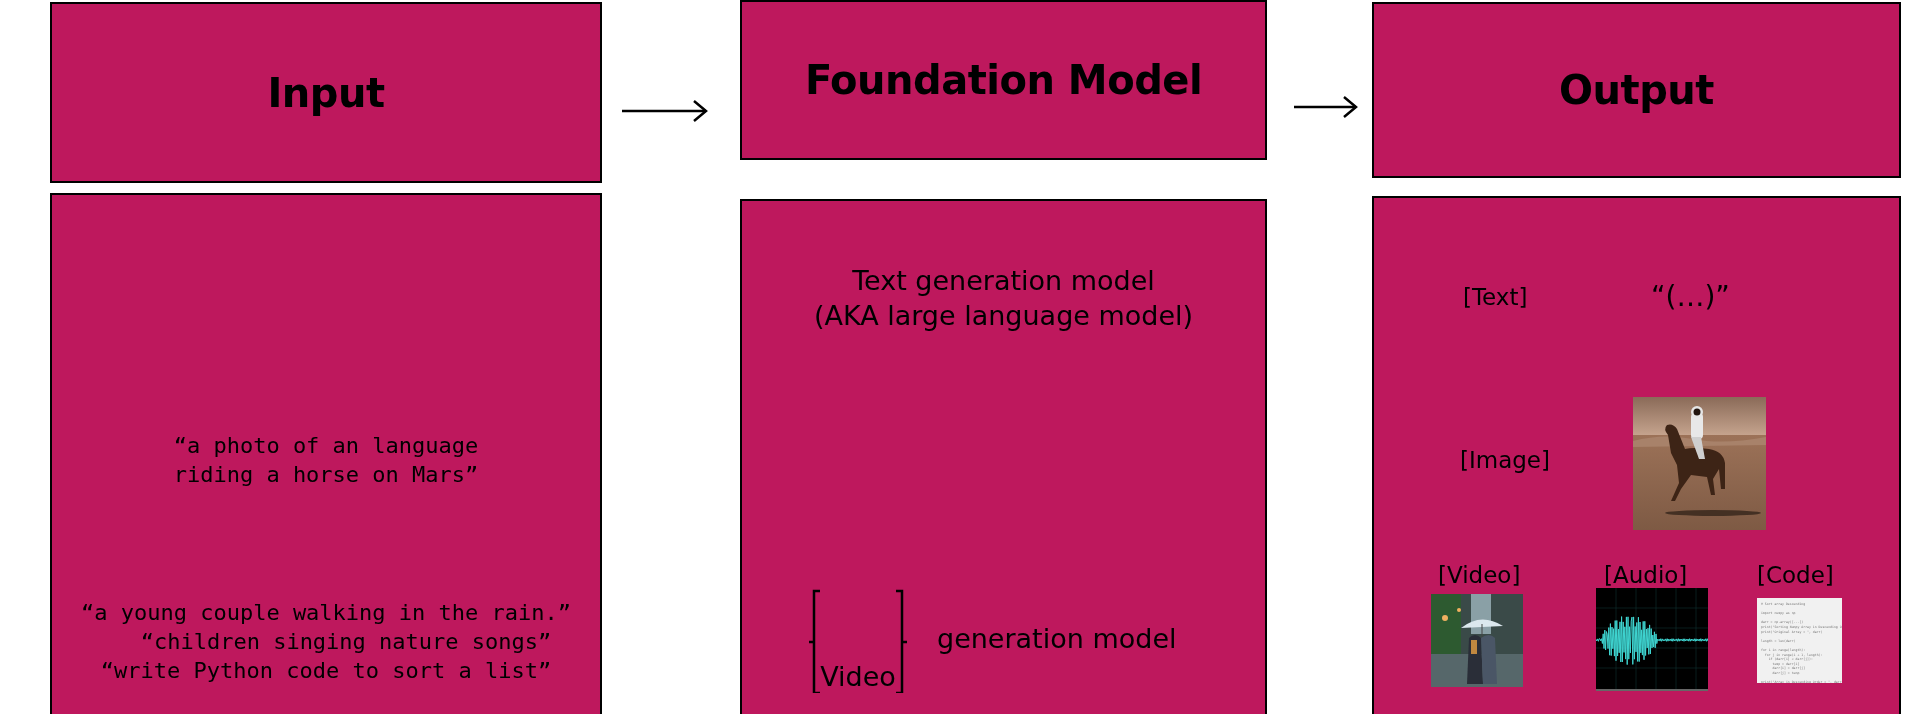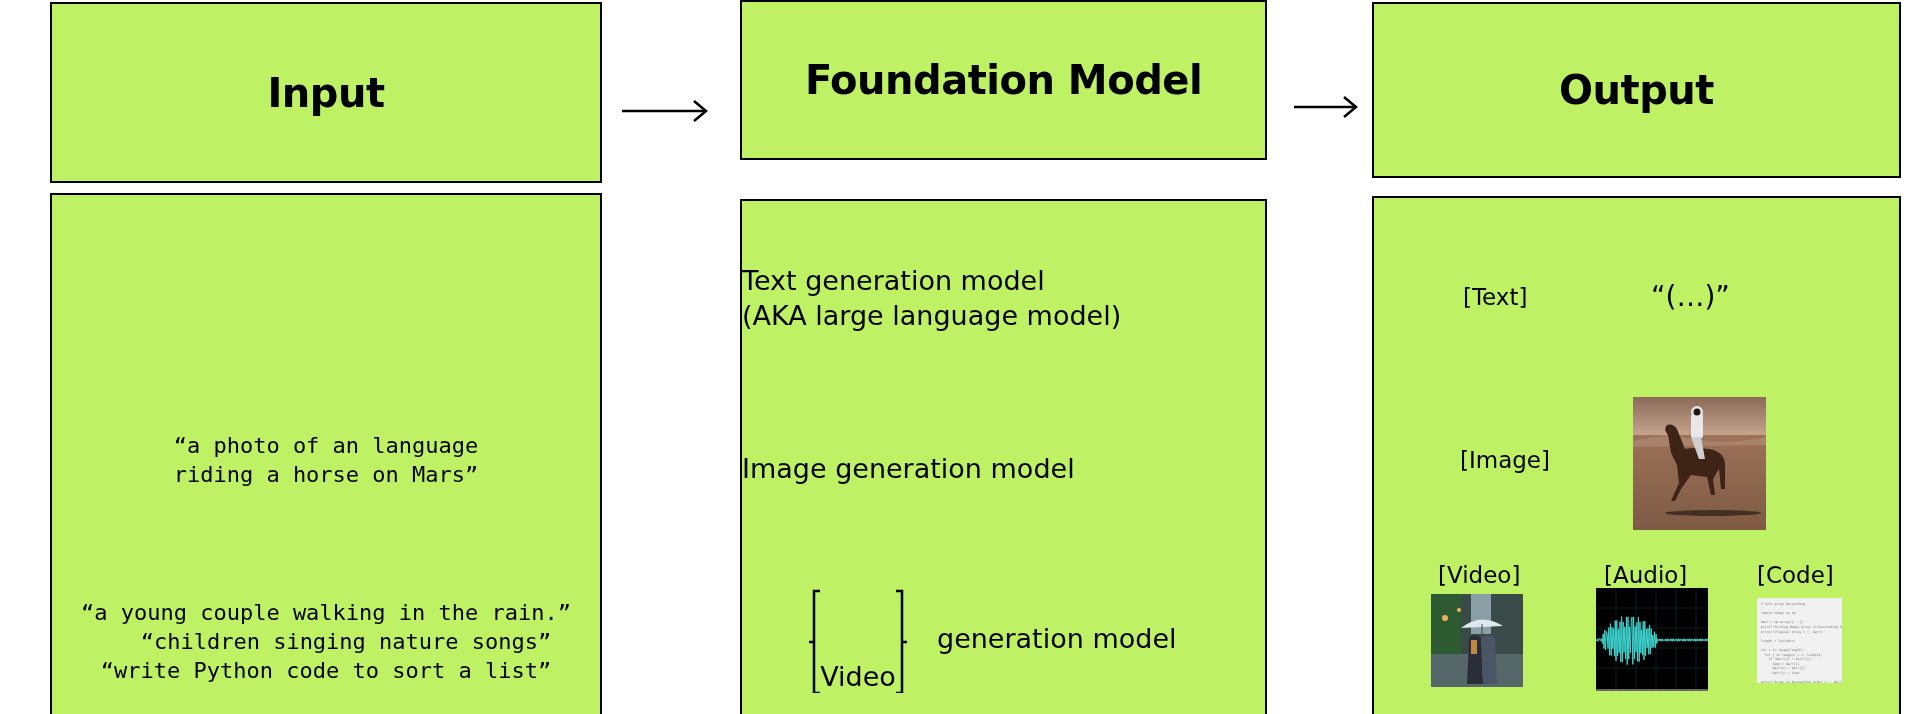--- a/index.html
+++ b/index.html
@@ -1,24 +1,24 @@
 <!DOCTYPE html>
 <html><head>
 <meta charset="utf-8">
 <style>
   html, body { margin: 0; padding: 0; background: #ffffff; }
   body { width: 1922px; height: 714px; position: relative; overflow: hidden;
          font-family: "DejaVu Sans", sans-serif; color: #000; }
-  .box { position: absolute; border: 2.5px solid #000; box-sizing: border-box; background: #bef264; }
+  .box { position: absolute; border: 2.5px solid #000; box-sizing: border-box; background: #be185d; }
   .hdr { display: flex; align-items: center; justify-content: center; }
   .hdr span { font-family: "DejaVu Sans", sans-serif; font-weight: bold; font-size: 40px; letter-spacing: -0.5px; }
   .arrow { position: absolute; height: 24px; }
   .mono { font-family: "DejaVu Sans Mono", "Liberation Mono", monospace; font-size: 22px; line-height: 29px; text-align: center; white-space: pre; position: absolute; left: 0; right: 0; }
   .sans { font-family: "DejaVu Sans", sans-serif; position: absolute; white-space: pre; }
-  .mid-txt { font-size: 27px; line-height: 36px; text-align: left; left: 0; right: 0; }
+  .mid-txt { font-size: 27px; line-height: 36px; text-align: center; left: 0; right: 0; }
   .out-lbl { font-size: 23px; }
   .thumb { position: absolute; overflow: hidden; }
   .bracket-wrap { position: absolute; left: 64px; top: 388px; width: 100px; height: 102px; }
   .bracket-wrap .items { position: absolute; left: 14px; top: 0; font-size: 27px; line-height: 35px; text-align: center; width: 76px; }
   .code-thumb { background: #f1f1f1; }
   .code-thumb div { font-family: "DejaVu Sans Mono", monospace; font-size: 3.2px; line-height: 4.6px; color: #777; white-space: pre; padding-left: 4px; }
 </style>
 </head>
 <body>
 
@@ -44,21 +44,20 @@
 </div>
 
 <svg class="arrow" style="left:1292px; top:95px; width:68px;" viewBox="0 0 68 24">
   <line x1="2" y1="12" x2="64" y2="12" stroke="#000" stroke-width="2.5"></line>
   <polyline points="52,2 64,12 52,22" fill="none" stroke="#000" stroke-width="2.5"></polyline>
 </svg>
 
 <div class="box" style="left:740px; top:199px; width:527px; height:517px;">
   <div class="sans mid-txt" style="top:62px;">Text generation model</div>
   <div class="sans mid-txt" style="top:97px;">(AKA large language model)</div>
-  <div class="sans mid-txt" style="top:250px;">Image generation model</div>
 
   <div class="bracket-wrap">
     <svg style="position:absolute; left:0; top:0;" width="16" height="104" viewBox="0 0 16 104">
       <polyline points="14,2 8,2 8,104 14,104" fill="none" stroke="#000" stroke-width="2.5"></polyline>
       <line x1="3" y1="53" x2="8" y2="53" stroke="#000" stroke-width="2.5"></line>
     </svg>
     <div class="sans items">
       <div>Video</div>
       
       

